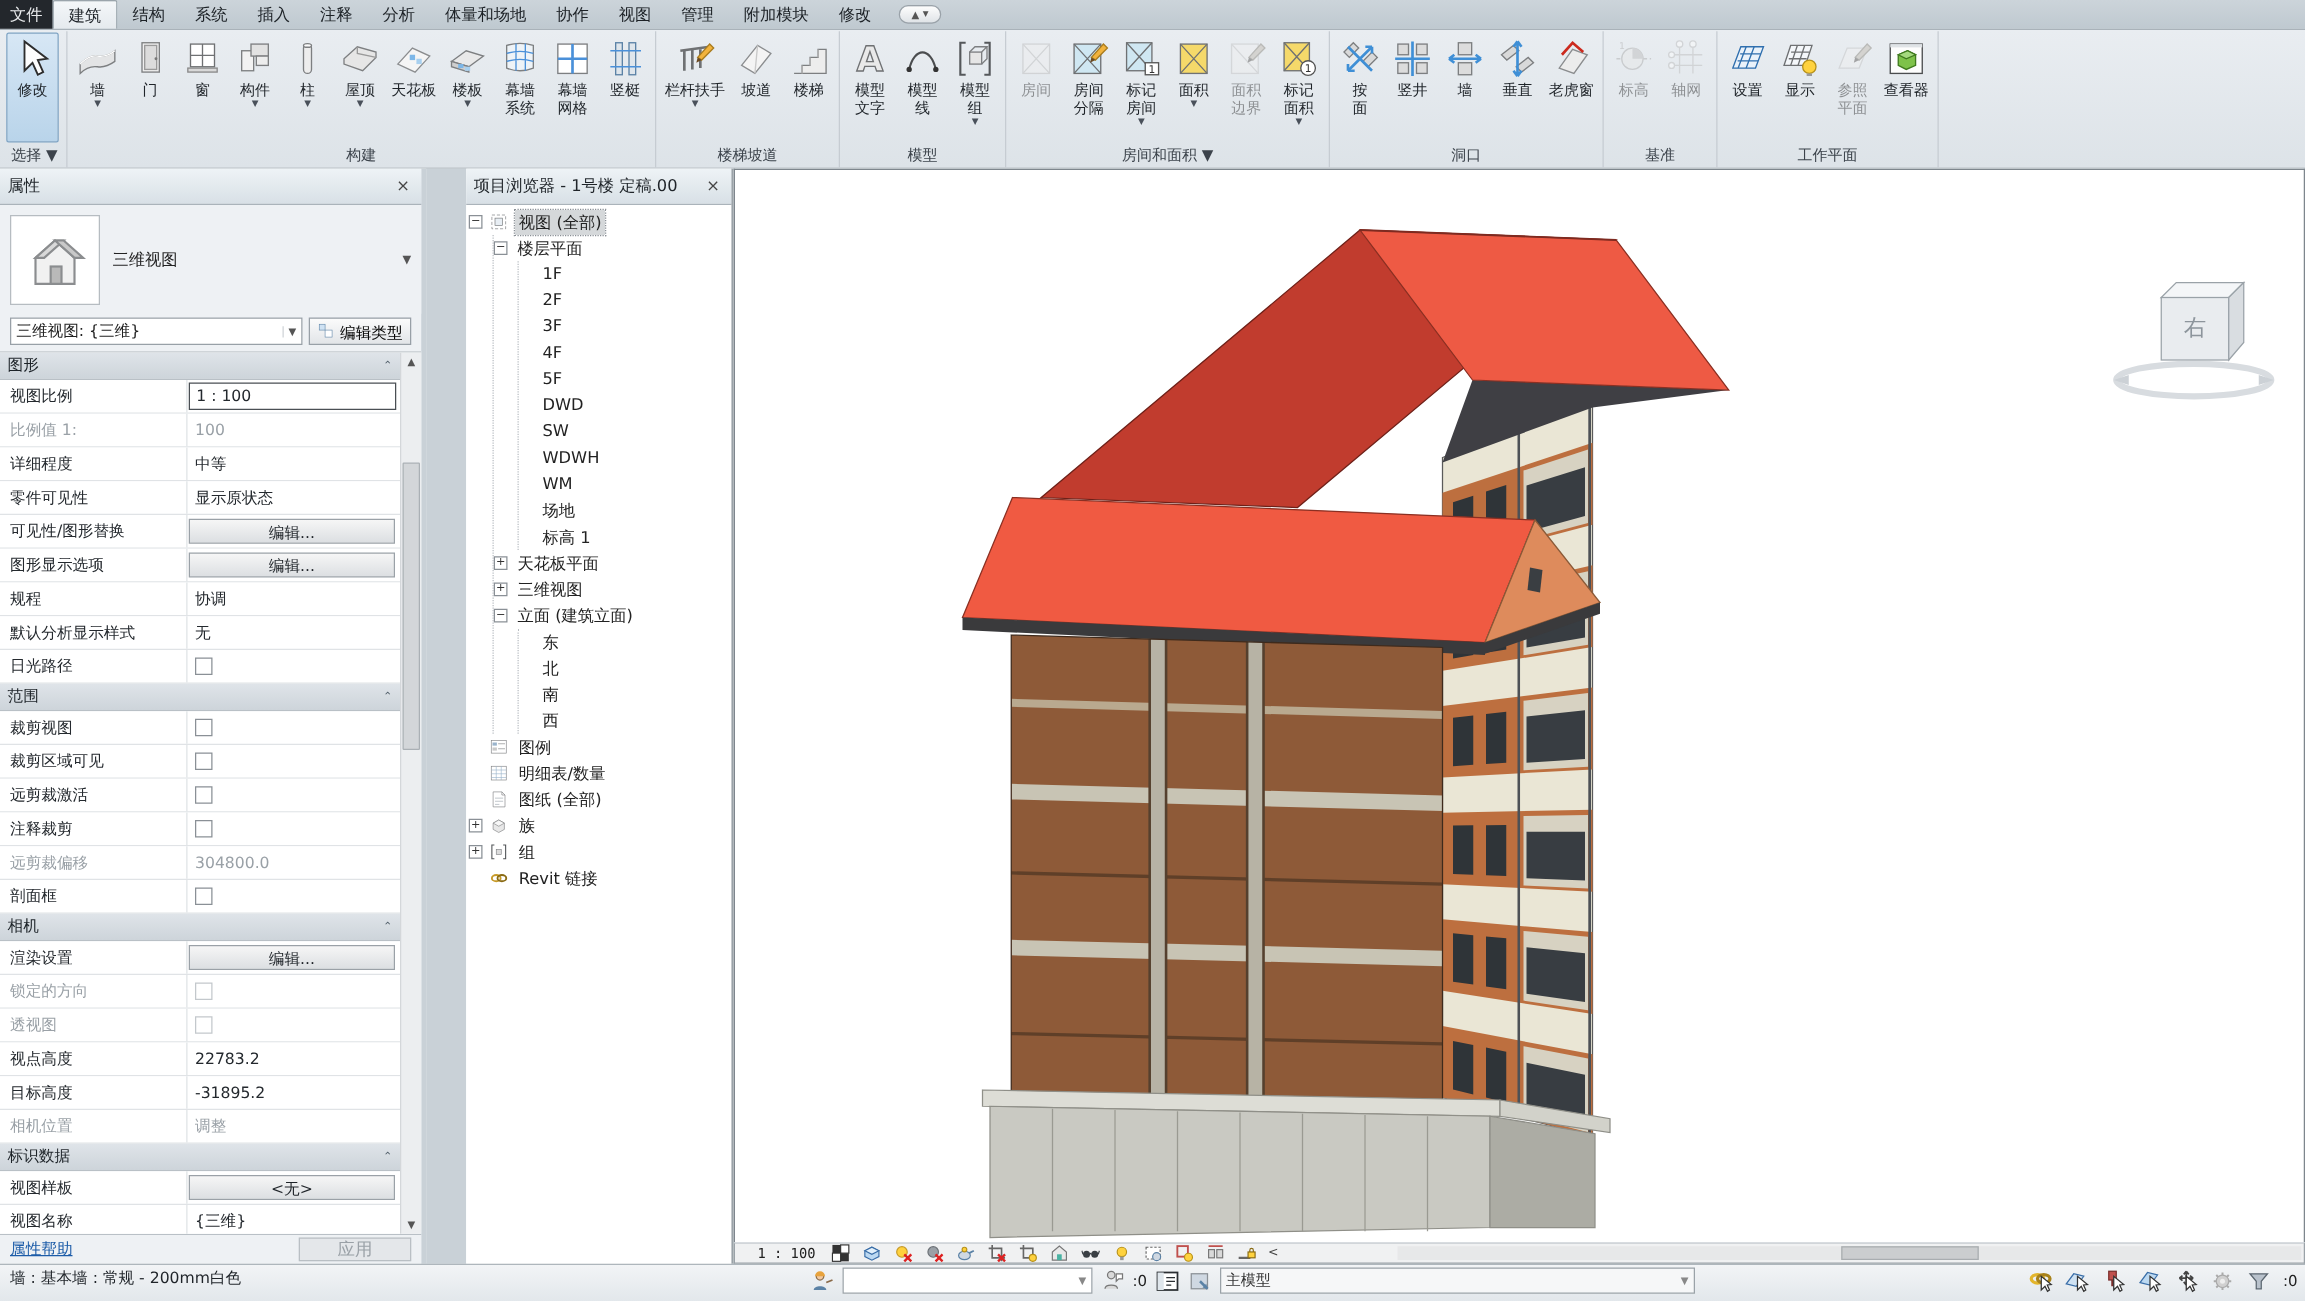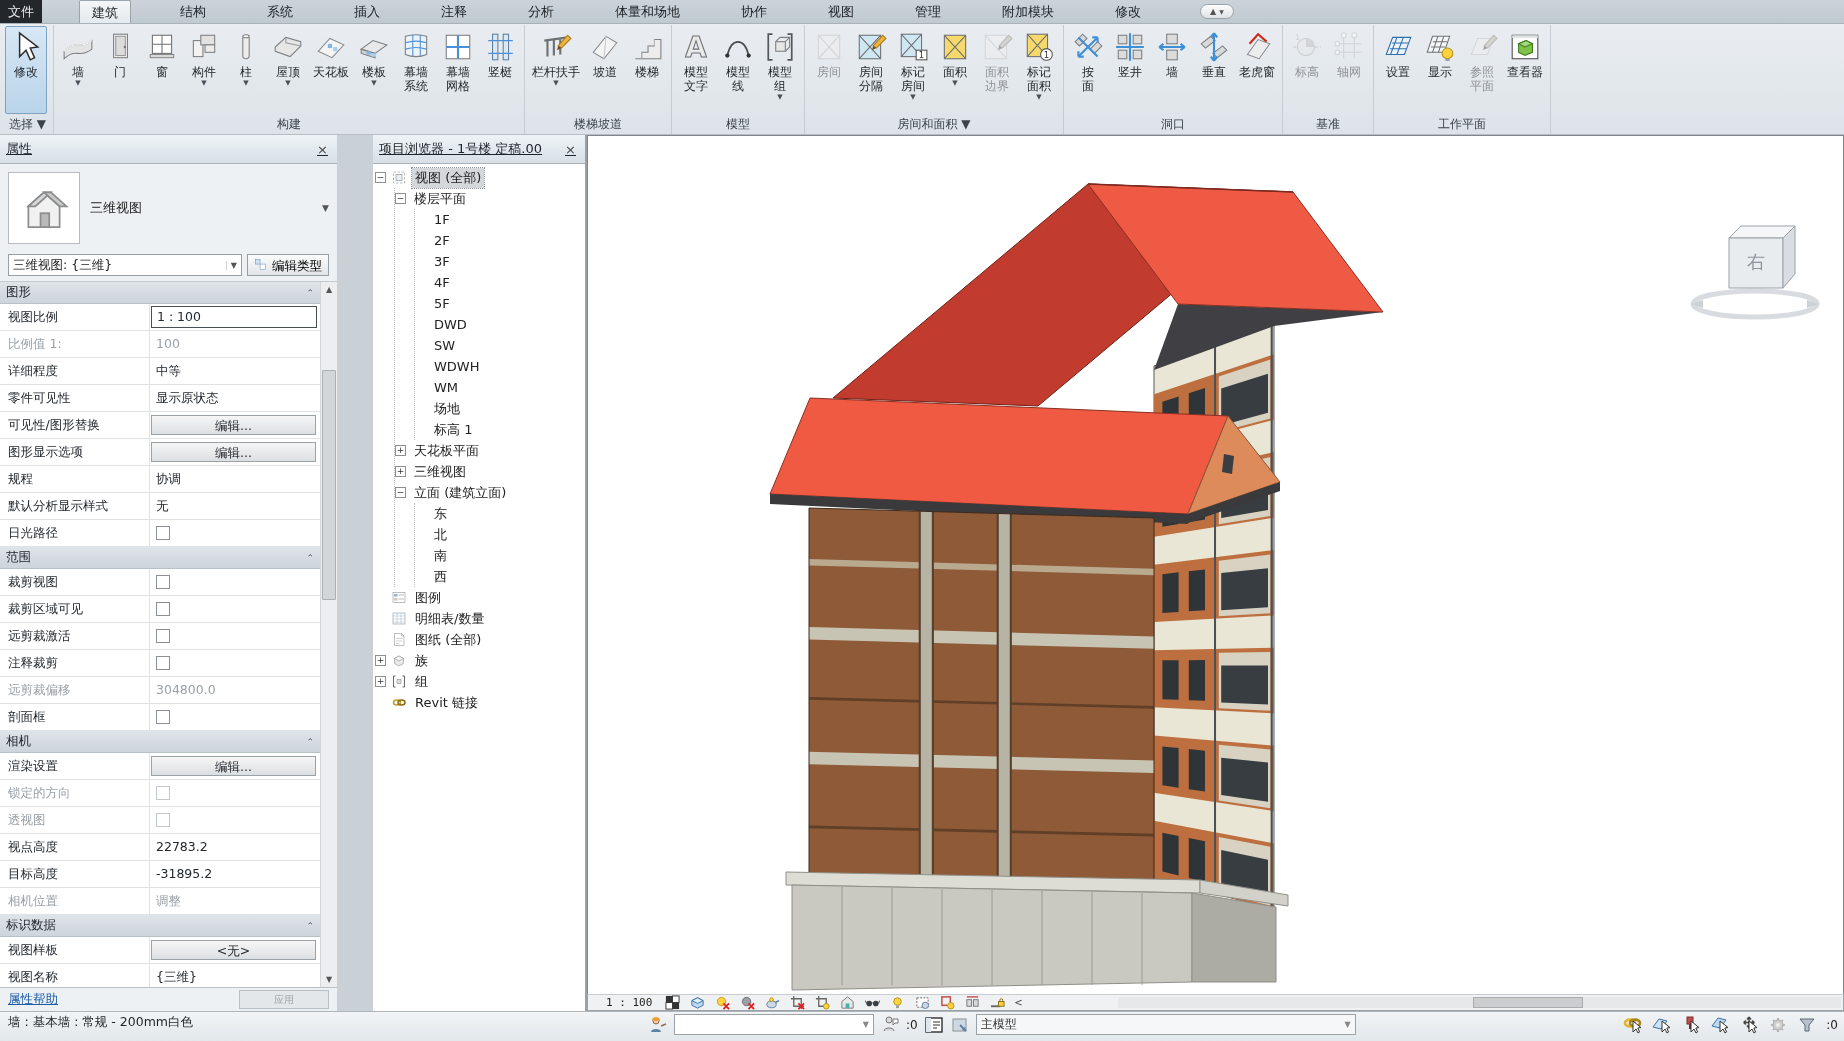--- a/index.html
+++ b/index.html
@@ -1,21 +1,21 @@
 <!DOCTYPE html>
 <html><head>
 <meta charset="utf-8">
 <style>
   * { margin:0; padding:0; box-sizing:border-box; }
   html,body { width:1844px; height:1041px; overflow:hidden;
     font-family:"DejaVu Sans","Liberation Sans",sans-serif; font-size:13px; color:#222; }
   #app { width:1844px; height:1041px; display:flex; flex-direction:column; background:#e5eaee; }
 
   
-  #menubar { height:24px; background:linear-gradient(#ccd4da,#bfc9d0); display:flex; align-items:stretch; border-bottom:1px solid #a9b2b9;gap:37px; }
+  #menubar { height:24px; background:linear-gradient(#ccd4da,#bfc9d0); display:flex; align-items:stretch; border-bottom:1px solid #a9b2b9; }
   .mtab { padding:3px 12px 2px; font-size:13px; color:#1c2126; cursor:default; display:flex; align-items:center; }
   .mtab.dark { background:#23272c; color:#e8eaec; padding:3px 8px; }
   .mtab.active { background:linear-gradient(#f4f7f9,#e5eaee); border:1px solid #9aa4ab; border-bottom:none; border-radius:2px 2px 0 0; }
   #ribbonToggle { margin-left:10px; align-self:center; width:34px; height:15px; background:linear-gradient(#fdfdfd,#dfe3e7); border:1px solid #9aa2a9; border-radius:8px; font-size:8px; color:#555; display:flex; align-items:center; justify-content:center; gap:3px; }
 
   
   #ribbon { height:111px; background:linear-gradient(#e9edf1,#dde3e8); display:flex; align-items:stretch; padding:1px 2px 0; border-bottom:1px solid #b7bdc3; }
   .rgroup { display:flex; flex-direction:column; border-right:1px solid #c6ccd2; padding:1px 3px 0; }
   .rrow { flex:1; display:flex; align-items:flex-start; }
   .rbtn { min-width:42px; padding:2px 3px 0; height:88px; display:flex; flex-direction:column; align-items:center; border:1px solid transparent; border-radius:2px; }
@@ -27,21 +27,21 @@
   .rdd { font-size:7px; color:#4a5step056; height:8px; line-height:8px; color:#49505a; }
   .rglabel { height:18px; font-size:12px; color:#3c434b; text-align:center; line-height:17px; white-space:nowrap; padding:0 4px; }
 
   
   #workspace { flex:1; display:flex; min-height:0; background:#c9d1d7; }
 
   
   .panel { background:#eef1f4; display:flex; flex-direction:column; min-height:0; }
   #props { width:341px; border-right:4px solid #c9d1d7; }
   #browser { width:214px; border-right:2px solid #9aa2a8; background:#fff;margin-left:32px; }
-  .phead { height:23px; background:linear-gradient(#eef3f6,#d8e0e6); border-bottom:1px solid #aab3ba; display:flex; align-items:center; padding:14px 6px; font-size:13px; color:#1f2429; flex:none;text-decoration:underline; }
+  .phead { height:23px; background:linear-gradient(#eef3f6,#d8e0e6); border-bottom:1px solid #aab3ba; display:flex; align-items:center; padding:14px 6px; font-size:13px; color:#1f2429; flex:none; }
   .phead .ttl { flex:1; white-space:nowrap; overflow:hidden; }
   .phead .x { font-size:13px; color:#444; padding:0 3px; }
 
   
   #ptype { height:87px; background:#eef1f4; display:flex; align-items:center; padding:6px 8px; gap:10px; flex:none; }
   #typeIconBox { width:72px; height:72px; background:#fff; border:1px solid #b6bcc1; display:flex; align-items:center; justify-content:center; }
   #ptype .tlabel { flex:1; font-size:13px; }
   #ptype .tarrow { font-size:9px; color:#555; align-self:center; }
   #pselect { height:28px; display:flex; align-items:center; padding:0 8px 0 8px; gap:5px; flex:none; }
   .combo { flex:1; height:22px; background:#fff; border:1px solid #98a0a7; display:flex; align-items:center; padding:0 4px; font-size:12.5px; }
@@ -53,21 +53,21 @@
   .prow { height:27px; display:flex; border-bottom:1px solid #e0e3e6; background:#fff; }
   .plab { width:150px; padding:5px 4px 0 8px; font-size:12.5px; color:#24292e; border-right:1px solid #e0e3e6; white-space:nowrap; overflow:hidden; }
   .plab.dis, .pval.dis { color:#9aa1a7; }
   .pval { flex:1; padding:5px 4px 0 6px; font-size:12.5px; color:#24292e; position:relative; }
   .pval .inputbox { position:absolute; inset:2px 3px 2px 1px; border:1.5px solid #4a4f54; background:#fff; padding:2px 5px; font-size:12.5px; }
   .pval .btn { position:absolute; inset:3px 4px 3px 1px; border:1px solid #9aa1a7; background:linear-gradient(#f6f6f6,#dcdfe2); text-align:center; font-size:12.5px; padding-top:2px; color:#1f2429; }
   .pval .cb { width:14px; height:14px; border:1px solid #8a9096; background:#fff; display:inline-block; margin-top:1px; }
   .pval .cb.dis { border-color:#c3c8cc; }
   #pfoot { height:24px; flex:none; background:#eef1f4; border-top:1px solid #b9c0c6; display:flex; align-items:center; padding:0 8px; }
   #pfoot a { color:#1c5ca8; text-decoration:underline; font-size:12.5px; }
-  #pfoot button { margin-left:auto; width:90px; height:19px; border:1px solid #b9bfc4; background:#e4e7ea; color:#9aa1a7; font-size:10px; }
+  #pfoot button { margin-left:auto; width:90px; height:19px; border:1px solid #b9bfc4; background:#e4e7ea; color:#9aa1a7; font-size:14px; }
   #pscroll { position:absolute; top:0; right:0; width:17px; bottom:0; background:#eceef0; border-left:1px solid #d4d7da; }
   #pscroll .arr { height:15px; text-align:center; font-size:8px; color:#555; line-height:15px; }
   #pscroll .thumb { position:absolute; left:1px; right:1px; top:88px; height:230px; background:#d3d6d9; border:1px solid #aab0b5; border-radius:1px; }
 
   
   #tree { flex:1; overflow:hidden; padding:3px 2px; background:#fff; font-size:13px; }
   .trow { height:21px; display:flex; align-items:center; white-space:nowrap; }
   .trow.selrow .tlbl { background:#d5d8da; outline:1px dotted #8a9096; }
   .texp { width:11px; height:11px; border:1px solid #8a9096; background:#fff; font-size:9px; line-height:9px; text-align:center; color:#333; margin-right:5px; flex:none; }
   .texp.none { visibility:hidden; }

